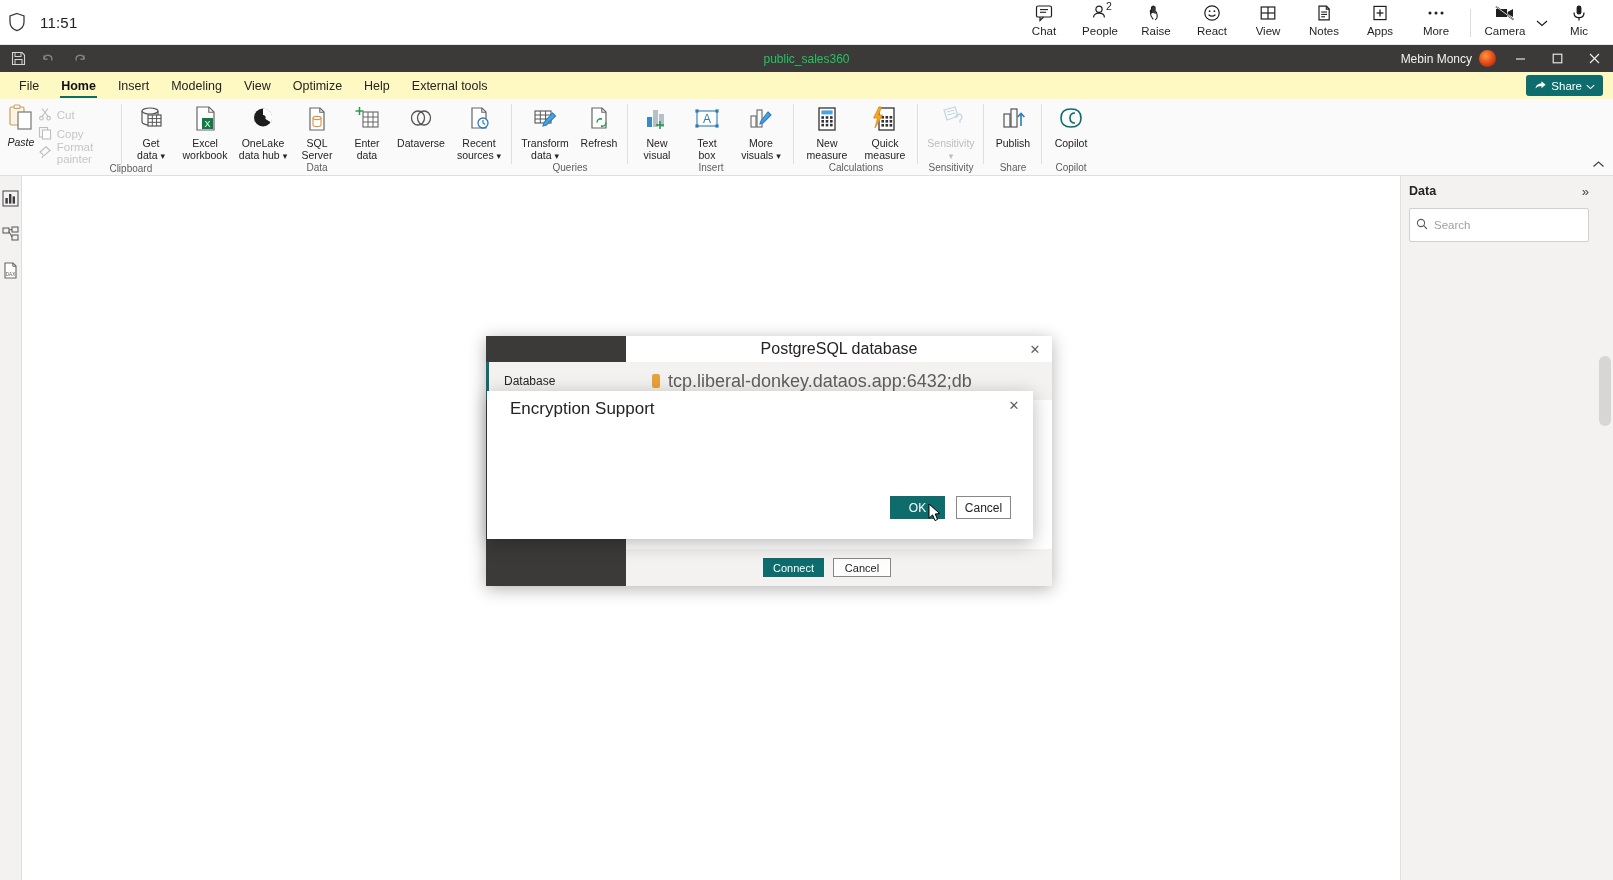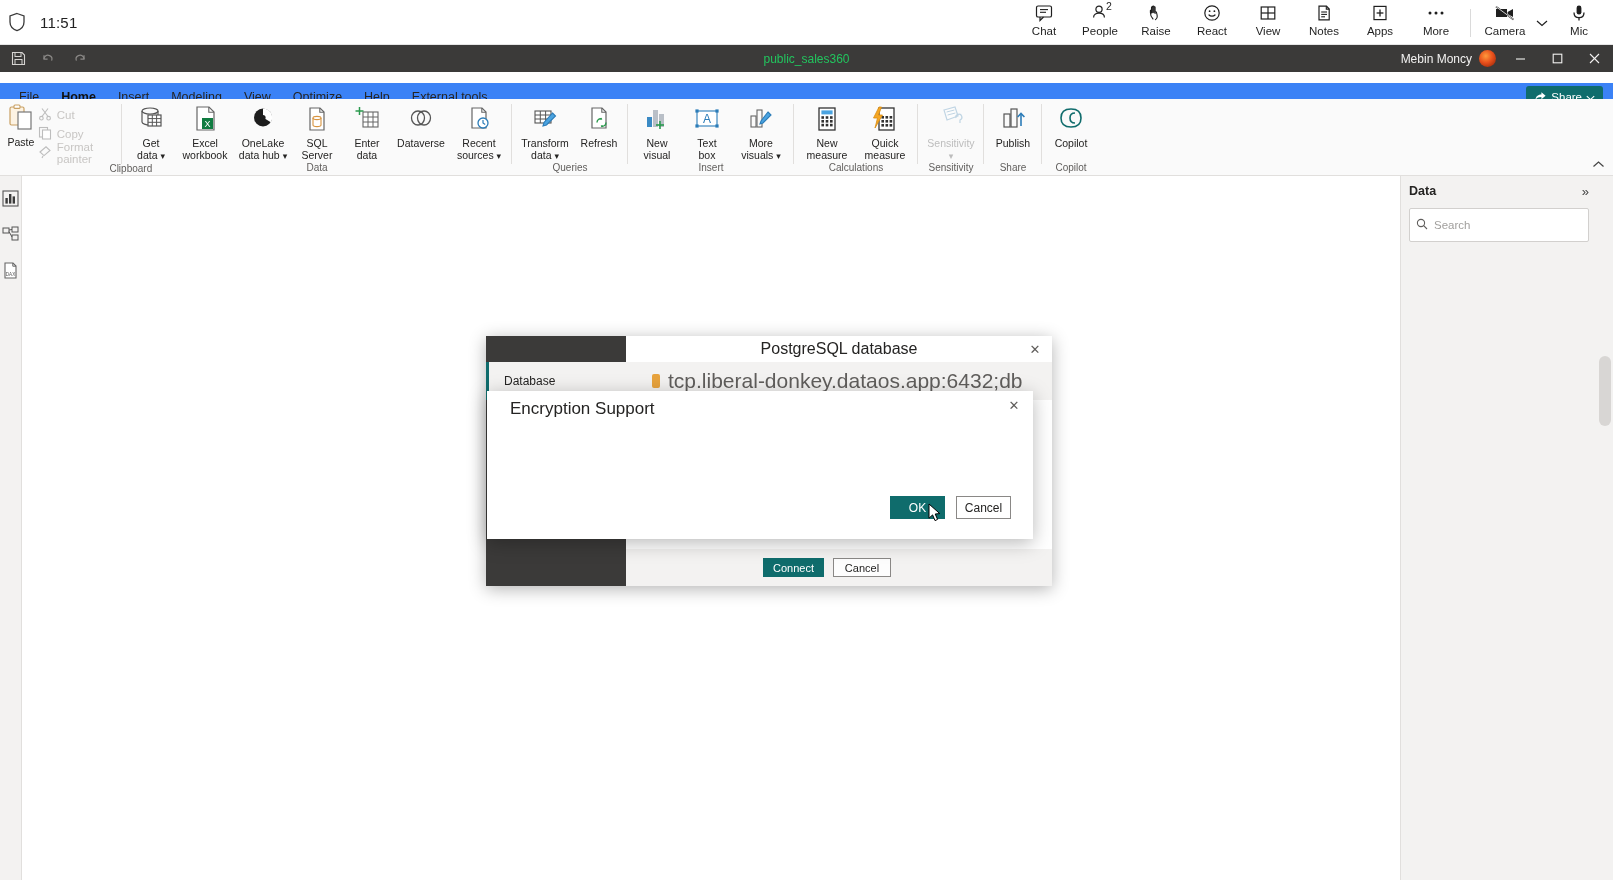--- a/index.html
+++ b/index.html
@@ -56,22 +56,22 @@
   #avatar {
     width: 17px; height: 17px; border-radius: 50%;
     background: radial-gradient(circle at 40% 35%, #ff9a3c 0%, #e8501c 45%, #8a1f05 100%);
     display: flex; align-items: center; justify-content: center;
     font-size: 8px; color: #fff;
   }
   .wbtn { width: 37px; height: 27px; display: flex; align-items: center; justify-content: center; cursor: pointer; }
 
   
   #ribbon-tabs {
-    position: absolute; left: 0; top: 83px; width: 1613px; height: 27px;
-    background: #3b82f6; display: flex; align-items: center; padding-left: 8px;
+    position: absolute; left: 0; top: 72px; width: 1613px; height: 27px;
+    background: #fef9c3; display: flex; align-items: center; padding-left: 8px;
     border-bottom: none;
   }
   .rtab {
     font-size: 12.5px; color: #252423; padding: 0 11px; height: 27px;
     display: flex; align-items: center; cursor: pointer; position: relative;
   }
   .rtab.active { font-weight: bold; color: #111; }
   .rtab.active::after {
     content: ""; position: absolute; left: 10px; right: 10px; bottom: 1px;
     height: 2.5px; background: #0f6c6c;
@@ -101,21 +101,21 @@
     width: 50px; min-height: 58px; display: flex; flex-direction: column;
     align-items: center; cursor: pointer; padding-top: 2px;
   }
   .ritem.wide { width: 58px; }
   .ritem .ic { height: 30px; display: flex; align-items: flex-end; justify-content: center; }
   .ritem .lb { font-size: 10.5px; color: #252423; text-align: center; line-height: 12px; margin-top: 3px; }
   .ritem.dis .lb { color: #bdbdbd; }
 
   
   #clipboard-group { width: 122px; flex-direction: row; align-items: flex-start; }
-  #paste-item { width: 46px; padding-top: 4px; }
+  #paste-item { width: 46px; padding-top: 4px; font-style: italic; }
   #clip-small { display: flex; flex-direction: column; padding-top: 6px; }
   .clip-row {
     display: flex; align-items: center; gap: 5px; height: 19px;
     font-size: 11.5px; color: #c8c6c4; cursor: default; padding-right: 4px;
   }
 
   #ribbon-collapse { position: absolute; right: 8px; bottom: 2px; cursor: pointer; }
 
   
   #left-rail {
@@ -180,21 +180,21 @@
   }
   #pg-close {
     position: absolute; right: 6px; top: 3px; width: 22px; height: 20px;
     display: flex; align-items: center; justify-content: center;
     font-size: 13px; color: #605e5c; cursor: pointer;
   }
   #pg-server-row {
     height: 38px; background: #f3f2f1;
     display: flex; align-items: center; gap: 8px; padding-left: 26px;
   }
-  #pg-server-text { font-size: 21px; color: #605e5c; }
+  #pg-server-text { font-size: 18px; color: #605e5c; }
   .db-pill { width: 8px; height: 14px; background: #e8a33d; border-radius: 2px; }
   #pg-body { position: absolute; left: 0; right: 0; top: 64px; bottom: 0; background: #fff; }
   #pg-footer {
     position: absolute; left: 0; right: 0; bottom: 0; height: 37px;
     background: #f3f2f1;
     display: flex; align-items: center; justify-content: center; gap: 9px; padding-right: 24px;
   }
   .pg-btn {
     height: 19px; min-width: 58px; font-size: 11px;
     display: flex; align-items: center; justify-content: center;

